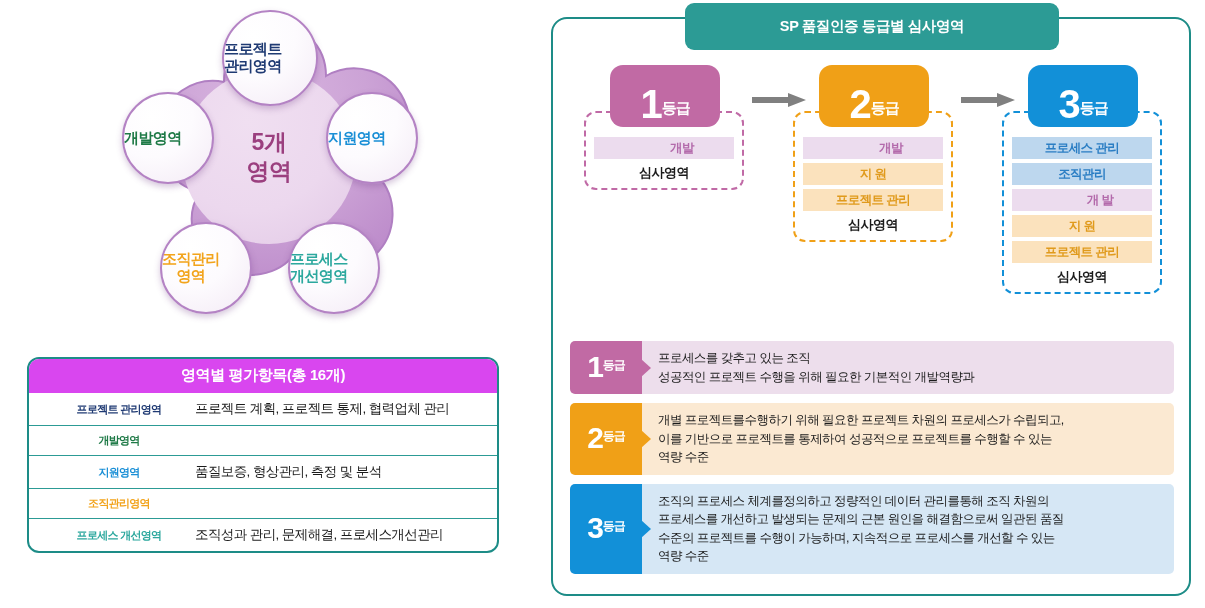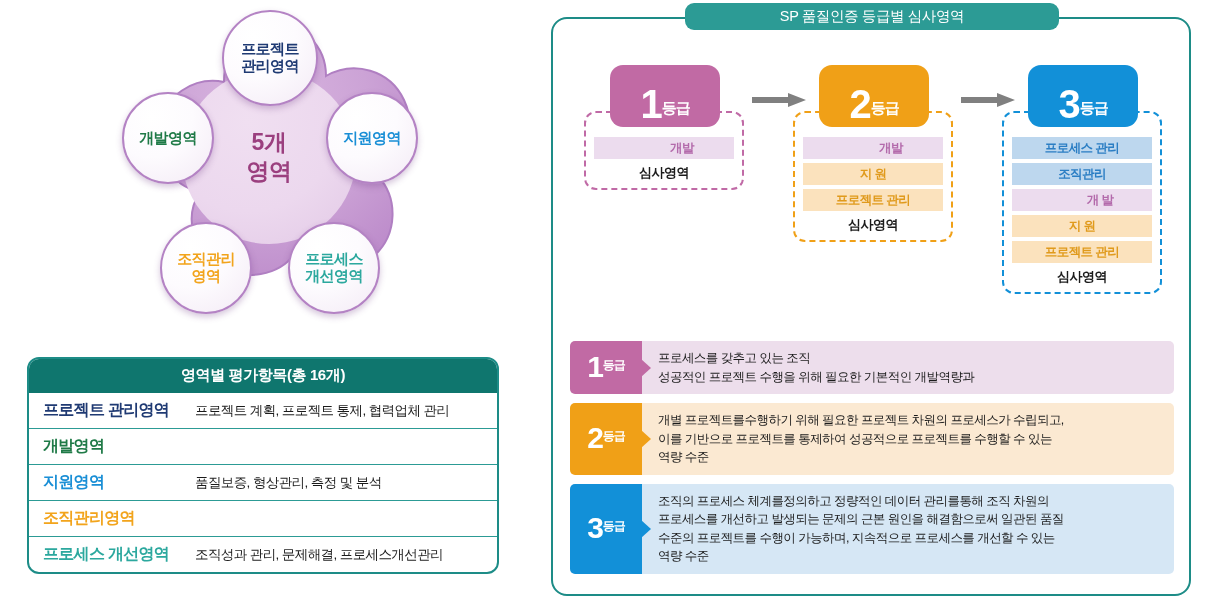--- a/index.html
+++ b/index.html
@@ -14,21 +14,21 @@
 
   
   #star-diagram{position:absolute;left:98px;top:8px;width:340px;height:330px;}
   .flower{position:absolute;left:0;top:0;width:340px;height:330px;}
 
   .lobe-circle{
     position:absolute;border-radius:50%;
     background:radial-gradient(circle at 32% 26%, #ffffff 0%, #fdfbfe 46%, #f3eaf5 100%);
     border:2px solid #b483c4;
     box-shadow:0 3px 6px rgba(120,70,140,.30);
-    display:flex;align-items:center;justify-content:center;text-align:center;
+    display:flex;align-items:center;text-align:center;
     font-weight:bold;line-height:1.12;letter-spacing:-0.6px;
   }
   .lobe-top   {left:124px; top:2px;   width:92px; height:92px; font-size:15px;}
   .lobe-left  {left:24px;  top:84px;  width:88px; height:88px; font-size:15px;}
   .lobe-right {left:228px; top:84px;  width:88px; height:88px; font-size:15px;}
   .lobe-bl    {left:62px;  top:214px; width:88px; height:88px; font-size:15px;}
   .lobe-br    {left:190px; top:214px; width:88px; height:88px; font-size:15px;}
 
   #center-circle{
     position:absolute;left:84px;top:62px;width:174px;height:174px;border-radius:50%;
@@ -36,36 +36,36 @@
     display:flex;align-items:center;justify-content:center;text-align:center;
     color:#9b3f7f;font-size:23px;font-weight:bold;line-height:1.25;letter-spacing:-0.5px;
   }
 
   
   #area-table{
     position:absolute;left:27px;top:357px;width:468px;
     border:2px solid #1d8c87;border-radius:12px;background:#fff;overflow:hidden;
   }
   #table-header{
-    background:#0f766e;color:#fff;text-align:center;font-weight:bold;
+    background:#d946ef;color:#fff;text-align:center;font-weight:bold;
     font-size:15px;padding:7px 12px 8px;letter-spacing:-0.4px;
   }
   .trow{display:flex;align-items:center;border-top:1.5px solid #2c9b95;padding:7px 0 7px 0;}
   .trow:first-of-type{border-top:none;}
-  .tcell-label{width:152px;padding-left:14px;font-weight:bold;font-size:16px;letter-spacing:-0.7px;}
+  .tcell-label{width:152px;padding-left:14px;font-weight:bold;font-size:11px;letter-spacing:-0.7px;text-align:center;}
   .tcell-items{flex:1;font-size:13.5px;color:#1b1b1b;letter-spacing:-0.6px;padding-right:8px;}
 
   
   #right-panel{
     position:absolute;left:551px;top:17px;width:636px;height:575px;
     border:2px solid #1d8c87;border-radius:16px;background:#fff;
   }
   #panel-title{
-    position:absolute;left:132px;top:-16px;width:374px;height:27px;
-    background:#2c9b95;border-radius:9px;color:#fff;font-weight:normal;font-size:14.5px;
+    position:absolute;left:132px;top:-16px;width:374px;height:47px;
+    background:#2c9b95;border-radius:9px;color:#fff;font-weight:bold;font-size:14.5px;
     display:flex;align-items:center;justify-content:center;letter-spacing:-0.4px;
   }
 
   
   #grade-columns{position:absolute;left:0;top:46px;width:636px;height:270px;}
   .grade-col{position:absolute;top:0;}
   .grade-col.g1{left:20px;width:183px;}
   .grade-col.g2{left:229px;width:183px;}
   .grade-col.g3{left:438px;width:183px;}
 

